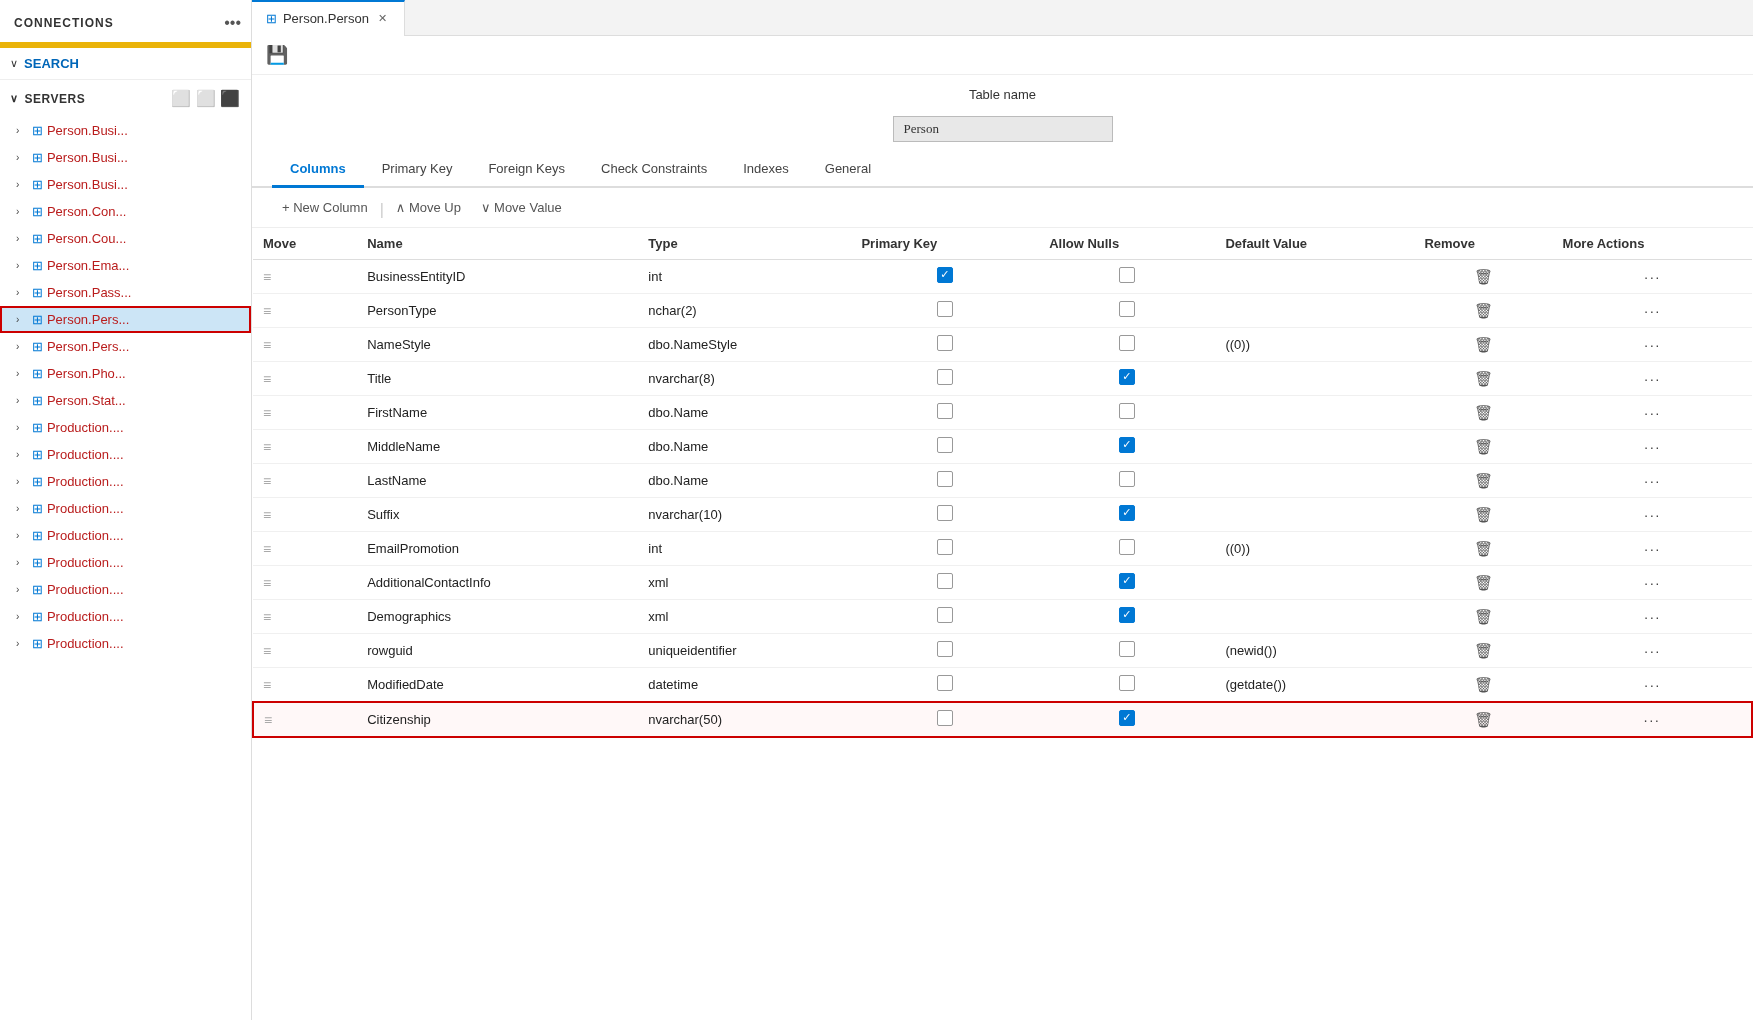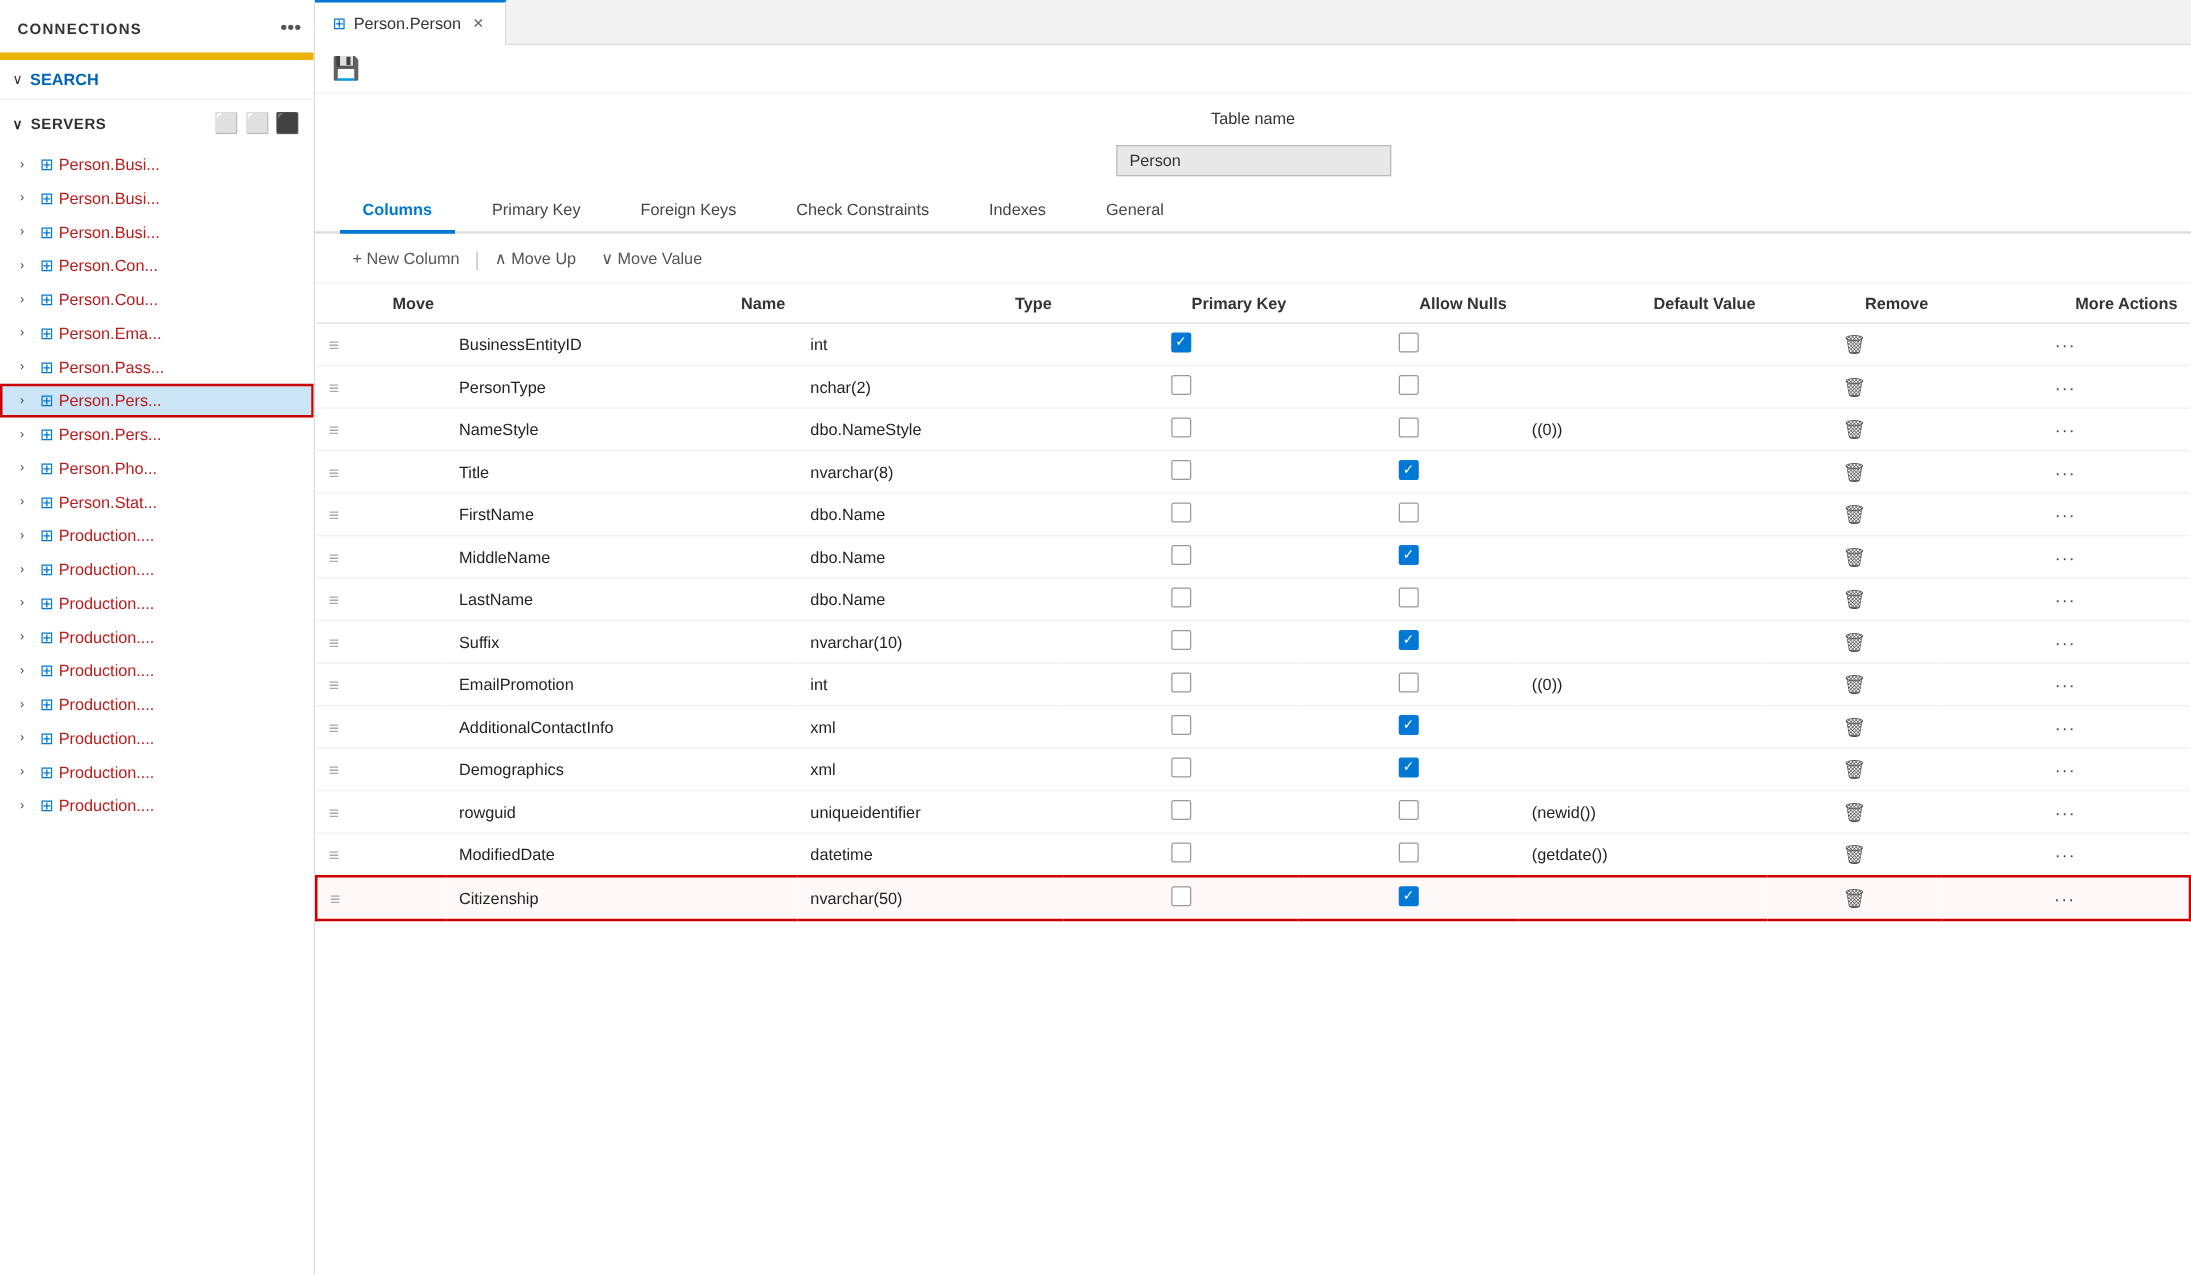--- a/index.html
+++ b/index.html
@@ -187,21 +187,21 @@
       outline: none;
     }
 
     
     #schema-tabs {
       display: flex;
       align-items: flex-end;
       padding: 0 20px;
       border-bottom: 2px solid #ddd;
       background: #fff;
-      gap: 12px;
+      gap: 0;
     }
     .schema-tab {
       padding: 9px 18px;
       font-size: 13px;
       color: #444;
       cursor: pointer;
       border-bottom: 3px solid transparent;
       margin-bottom: -2px;
     }
     .schema-tab.active {
@@ -236,21 +236,21 @@
     #columns-table {
       width: 100%;
       border-collapse: collapse;
       font-size: 13px;
     }
     #columns-table thead tr {
       background: #fff;
       border-bottom: 1px solid #ddd;
     }
     #columns-table thead th {
-      text-align: right;
+      text-align: left;
       padding: 8px 10px;
       font-weight: 600;
       color: #333;
       border-bottom: 1px solid #ddd;
       white-space: nowrap;
     }
     #columns-table tbody tr {
       background: #fff;
       border-bottom: 1px solid #f0f0f0;
     }
@@ -446,21 +446,21 @@
   </div>
 
   <div id="content">
 
     <div id="editor-toolbar">
       <span class="save-icon" title="Save">💾</span>
     </div>
 
     <div id="table-name-row">
       <span class="label">Table name</span>
-      <input type="text" style="background: rgb(232, 232, 232); border: 1px solid rgb(187, 187, 187); padding: 4px 10px; font-size: 13px; width: 220px;" value="Person">
+      <input type="text" style="background: rgb(232, 232, 232); border: 1px solid rgb(187, 187, 187); padding: 4px 10px; font-size: 13px; width: 220px; font-family: Liberation Serif, serif;" value="Person">
     </div>
 
     <div id="schema-tabs">
     <div class="schema-tab active">Columns</div>
         <div class="schema-tab">Primary Key</div>
         <div class="schema-tab">Foreign Keys</div>
         <div class="schema-tab">Check Constraints</div>
         <div class="schema-tab">Indexes</div>
         <div class="schema-tab">General</div>
       </div>

